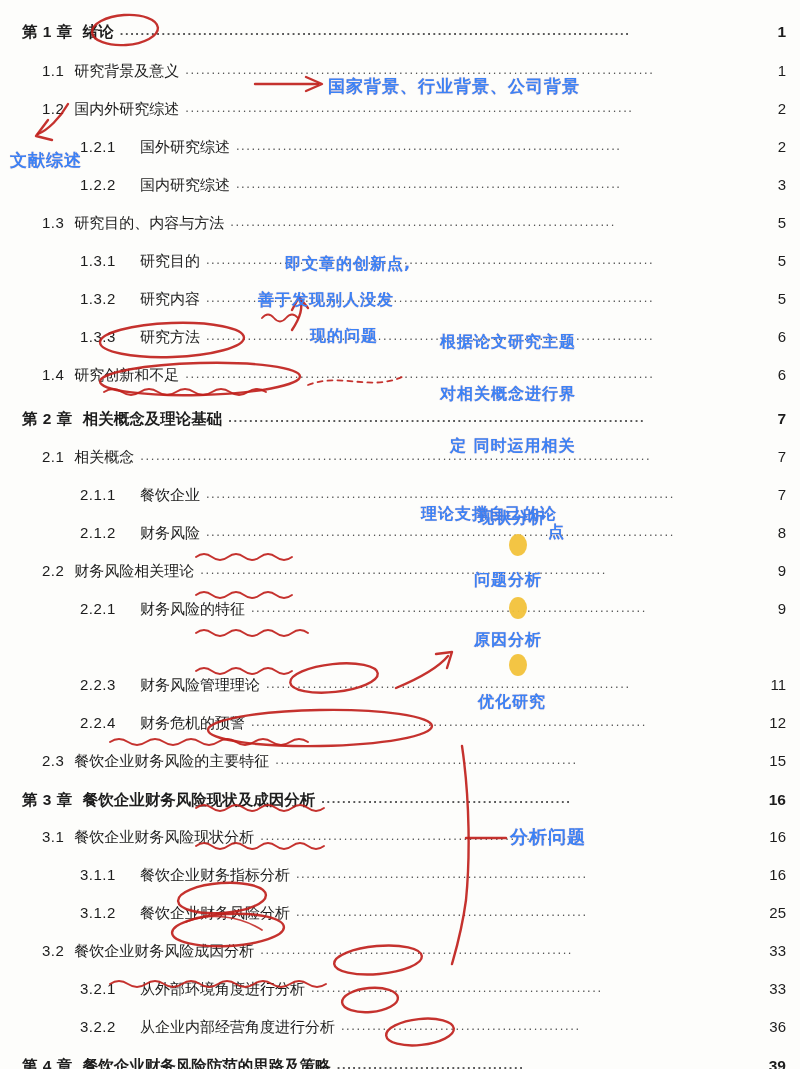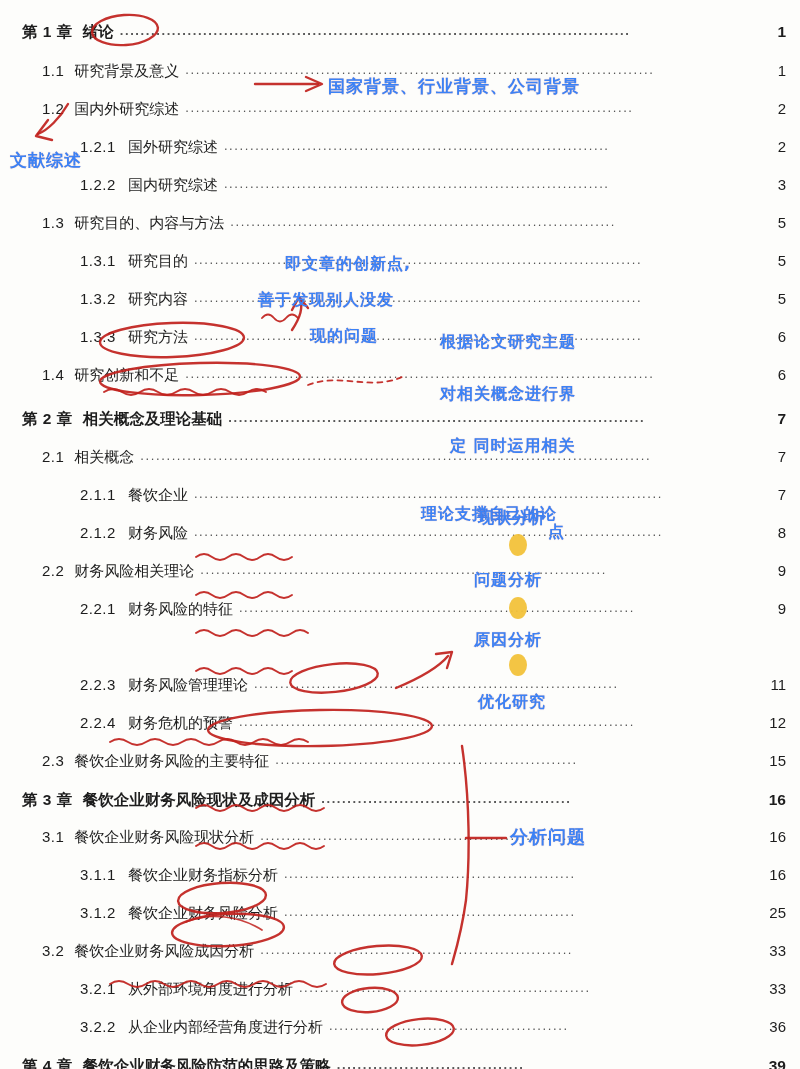--- a/index.html
+++ b/index.html
@@ -57,21 +57,21 @@
   .row .page {
     flex: 0 0 auto;
     text-align: right;
     min-width: 16px;
     color: #1d1d1d;
   }
   .lvl-chap { font-weight: bold; font-size: 15.5px; }
   .lvl-chap .num { font-weight: bold; }
   .lvl-1 { padding-left: 20px; }
   .lvl-2 { padding-left: 58px; }
-  .lvl-2 .title { margin-left: 12px; }
+  .lvl-2 .title { margin-left: 24px; }
 
   
   .ann {
     position: absolute;
     left: 0; top: 0;
     width: 800px; height: 1069px;
     pointer-events: none;
   }
   .hand {
     position: absolute;

